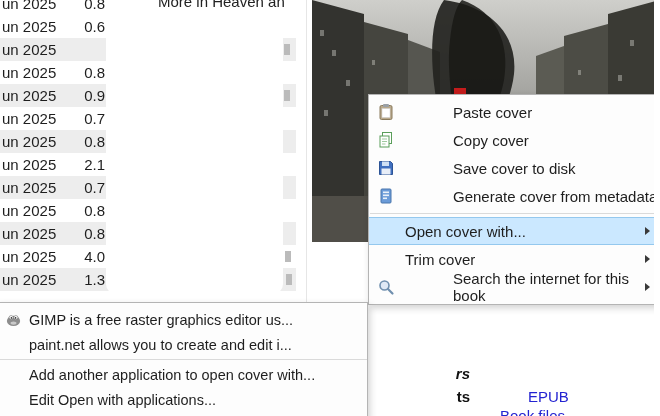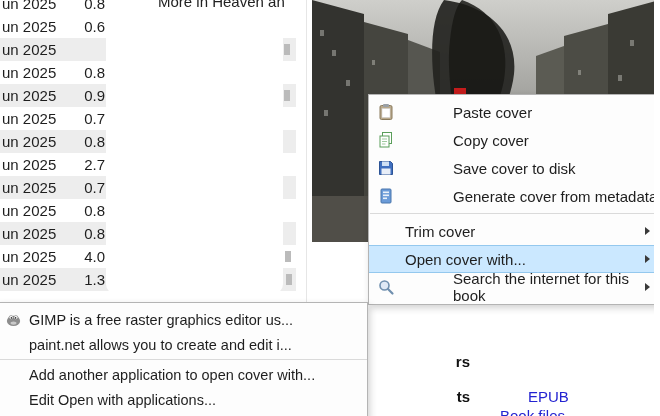--- a/index.html
+++ b/index.html
@@ -43,21 +43,21 @@
     padding:4px 0;
   }
   .sub-item { position:relative; height:25px; display:flex; align-items:center; padding-left:8px; font-size:14.5px; }
   .sub-item.no-icon { padding-left:32px; }
   .si-icon { width:17px; height:17px; margin-right:7px; flex:none; display:inline-block; }
   .si-icon svg { display:block; width:17px; height:17px; }
   .sub-sep { height:1px; background:#dadada; margin:2px 0; }
   
   .d-lbl { position:absolute; width:42px; text-align:right; font-weight:700; color:#111; font-size:15px; z-index:10; }
   .d-val { position:absolute; color:#2323d1; font-size:15px; z-index:10; white-space:nowrap; }
-  .lbl1 { left:428px; top:353px; } .val1 { left:500px; top:365px; }
+  .lbl1 { left:428px; top:365px;font-style:italic; } .val1 { left:500px; top:365px; }
   .lbl2 { left:428px; top:388px; } .val2 { left:528px; top:388px; }
   .val3 { left:500px; top:407px; }
 </style>
 </head>
 <body>
 
 <div class="screen">
 
   <div class="vdiv"></div>
 
@@ -83,21 +83,21 @@
   <div class="row r5">
       <span class="date">un 2025</span>
       <span class="val">0.7</span>
     </div>
   <div class="row r6 striped">
       <span class="date">un 2025</span>
       <span class="val">0.8</span>
     </div>
   <div class="row r7">
       <span class="date">un 2025</span>
-      <span class="val">2.7</span>
+      <span class="val">2.1</span>
     </div>
   <div class="row r8 striped">
       <span class="date">un 2025</span>
       <span class="val">0.7</span>
     </div>
   <div class="row r9">
       <span class="date">un 2025</span>
       <span class="val">0.8</span>
     </div>
   <div class="row r10 striped">
@@ -203,27 +203,27 @@
             <rect x="6" y="4.5" width="6" height="1.6" fill="#ffffff" opacity="0.85"></rect>
             <rect x="6" y="7.5" width="6" height="1.6" fill="#ffffff" opacity="0.85"></rect>
             <rect x="6" y="10.5" width="4" height="1.6" fill="#ffffff" opacity="0.85"></rect>
           </svg>
       </span>
       <span>Generate cover from metadata</span>
     </div>
 
     <div class="menu-sep"></div>
 
+    <div class="menu-item no-icon highlight">
+      <span>Open cover with...</span>
+      <span class="arrow"></span>
+    </div>
+
     <div class="menu-item no-icon">
       <span>Trim cover</span>
-      <span class="arrow"></span>
-    </div>
-
-    <div class="menu-item no-icon highlight">
-      <span>Open cover with...</span>
       <span class="arrow"></span>
     </div>
 
     <div class="menu-item">
       <span class="mi-icon">
         <svg viewBox="0 0 18 18">
             <circle cx="7.5" cy="7.5" r="4.5" fill="#dfe9f5" stroke="#6f8fae" stroke-width="1.6"></circle>
             <line x1="11" y1="11" x2="15.5" y2="15.5" stroke="#6f8fae" stroke-width="2.2" stroke-linecap="round"></line>
           </svg>
       </span>

